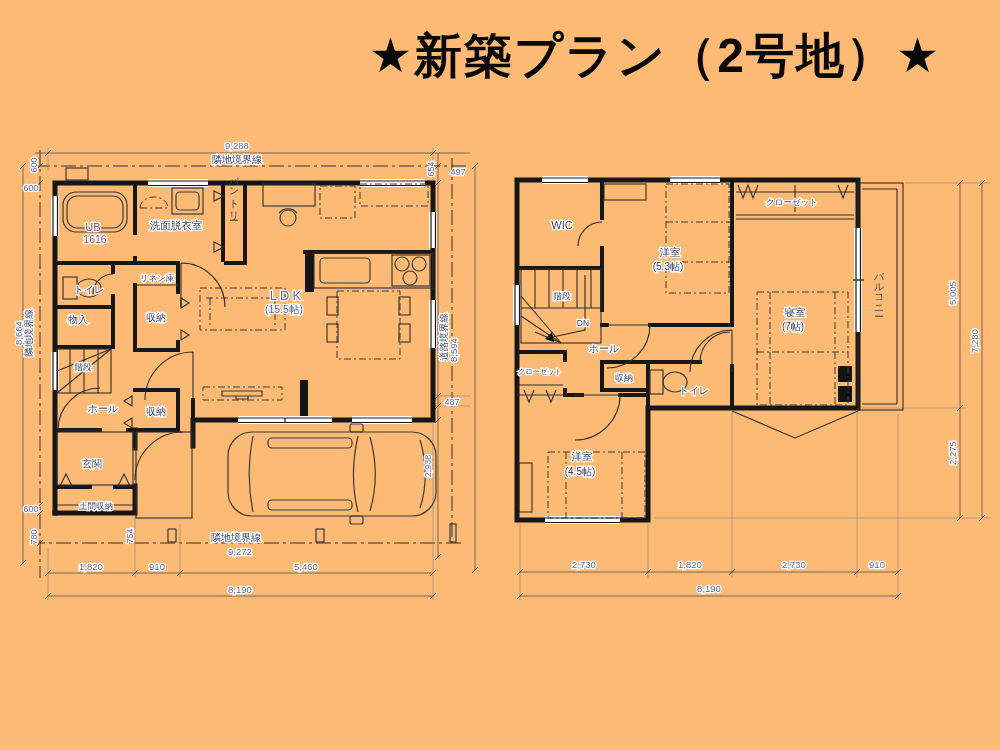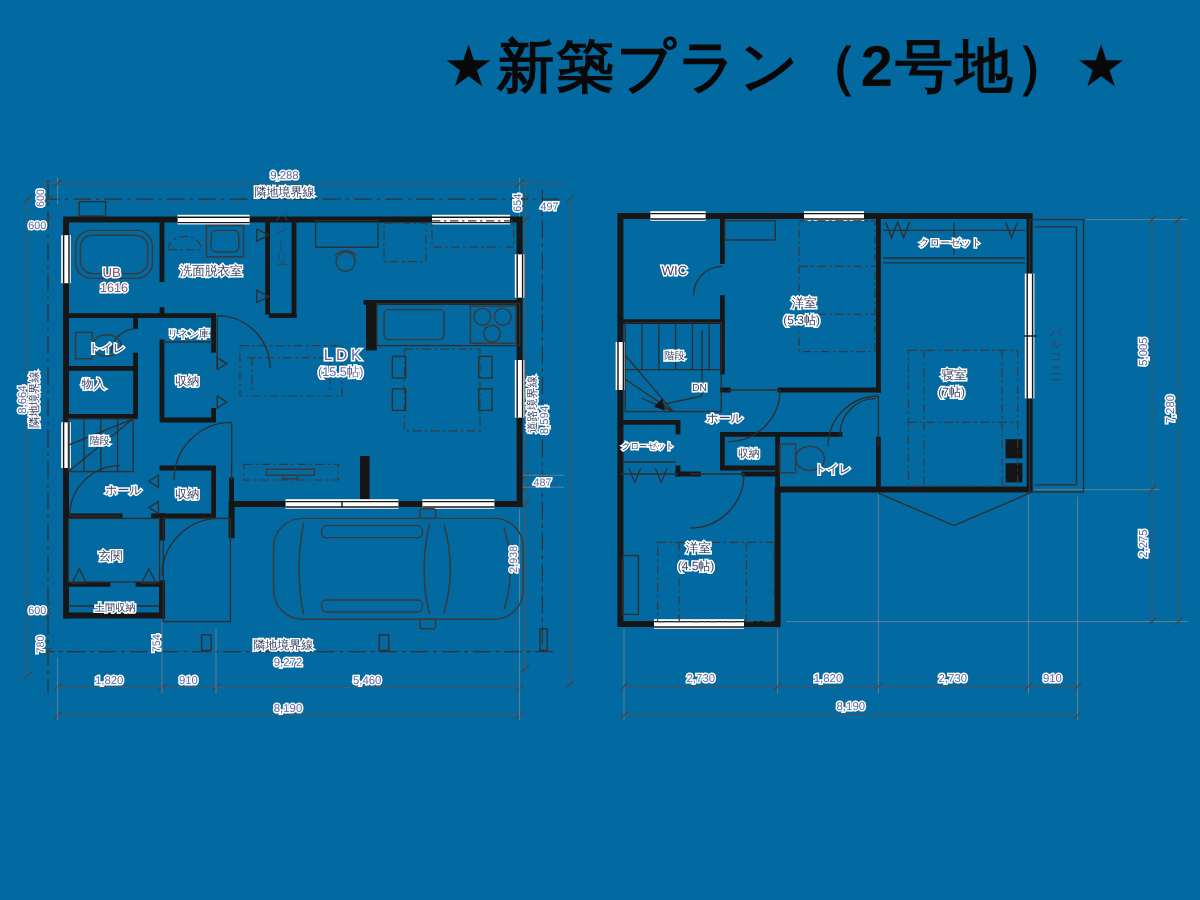--- a/index.html
+++ b/index.html
@@ -1,16 +1,16 @@
 <!DOCTYPE html>
 <html><head>
 <meta charset="utf-8">
 <style>
   html,body{margin:0;padding:0;background:#fff}
-  .page{position:relative;width:1000px;height:750px;background:#0369a1;overflow:hidden}
+  .page{position:relative;width:1000px;height:750px;background:#fdba74;overflow:hidden}
   .title{position:absolute;left:315px;top:24px;width:680px;margin:0;text-align:center;
          font:700 48px "Liberation Sans","DejaVu Sans",sans-serif;color:#080808;
          letter-spacing:2px;white-space:nowrap}
   svg text{font-family:"Liberation Sans","DejaVu Sans",sans-serif}
   .lbl{fill:#394266}
   .dim{fill:#5c68a2}
   .ub{fill:#7c5172}
   .bnd{fill:#394266}
   .halo{paint-order:stroke;stroke:#ffffff;stroke-width:2.5px}
   .vtext{writing-mode:vertical-rl;text-orientation:upright}

